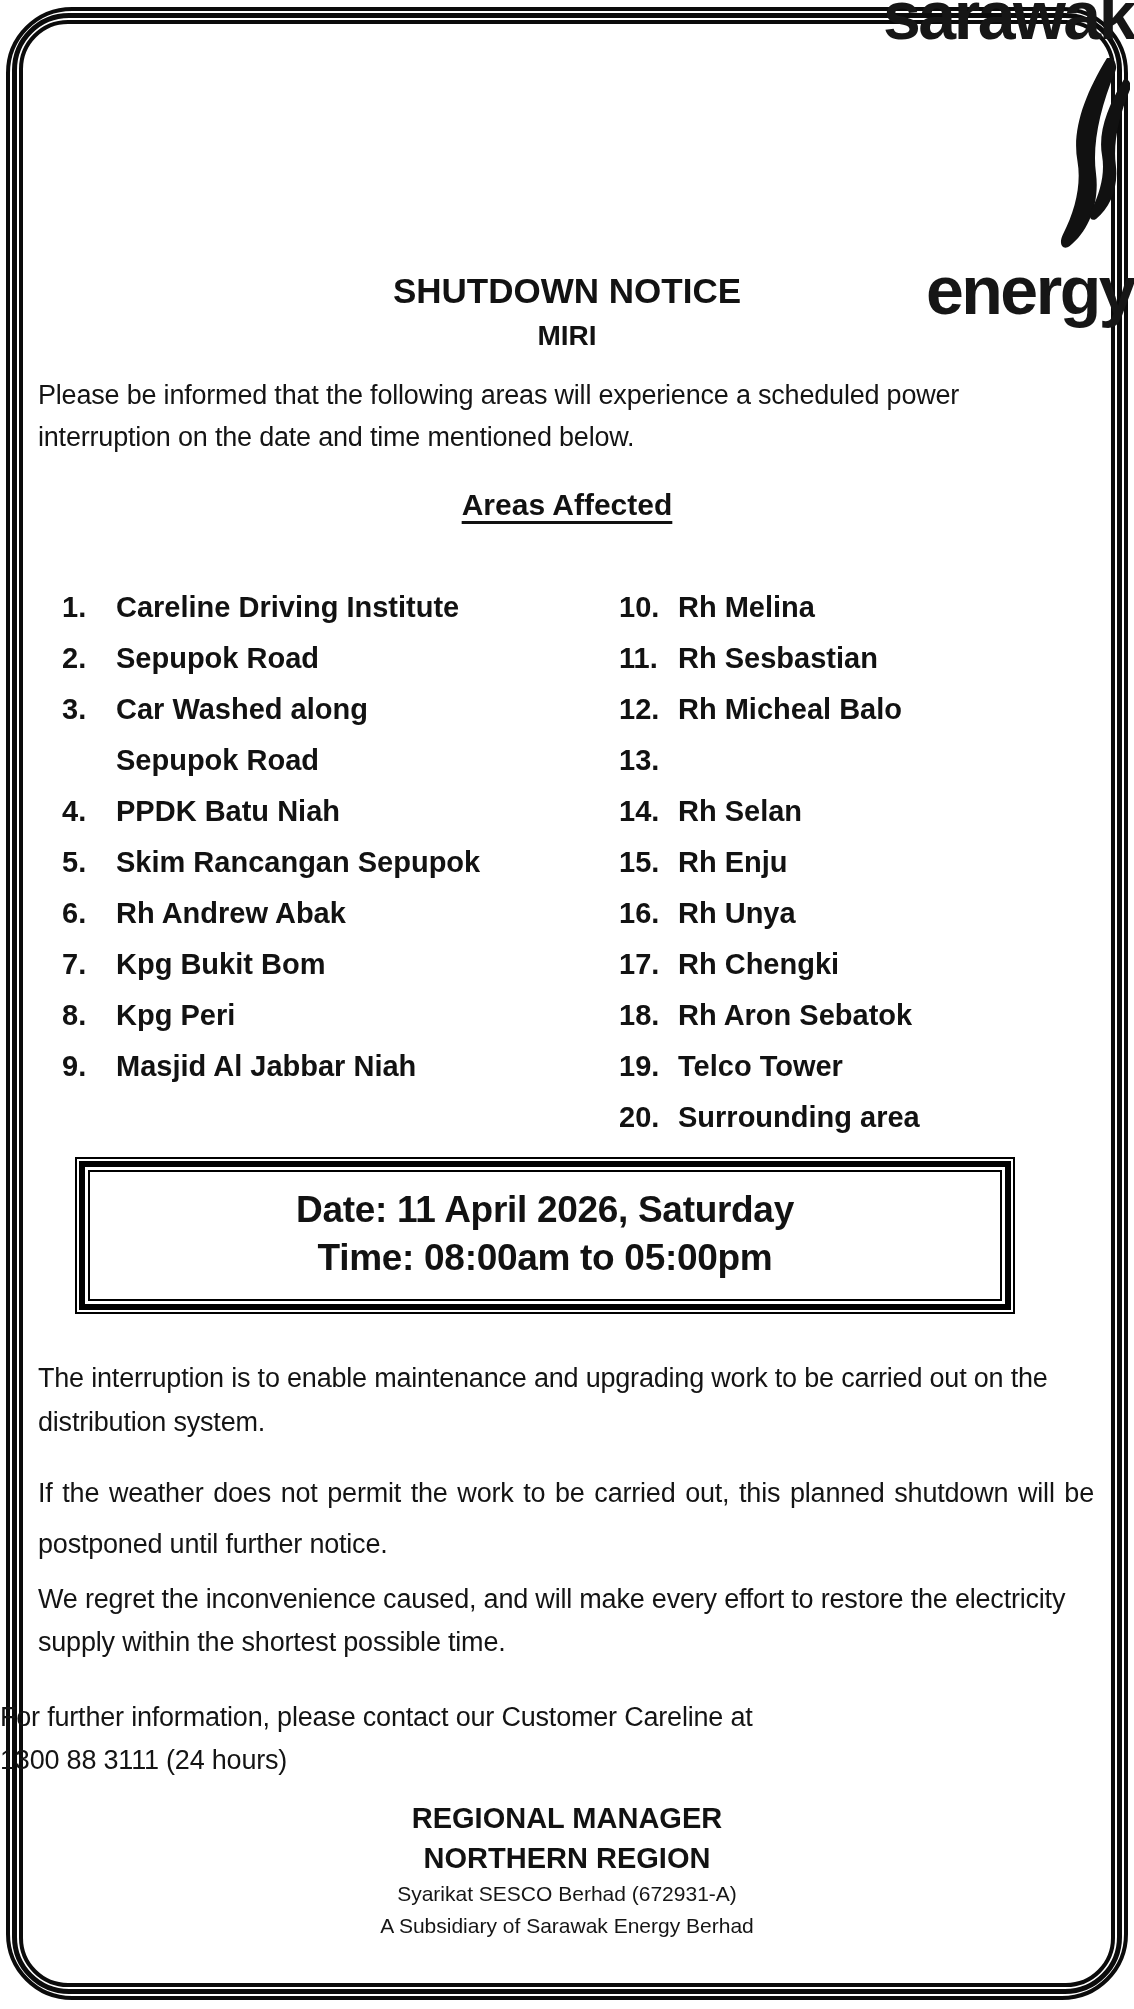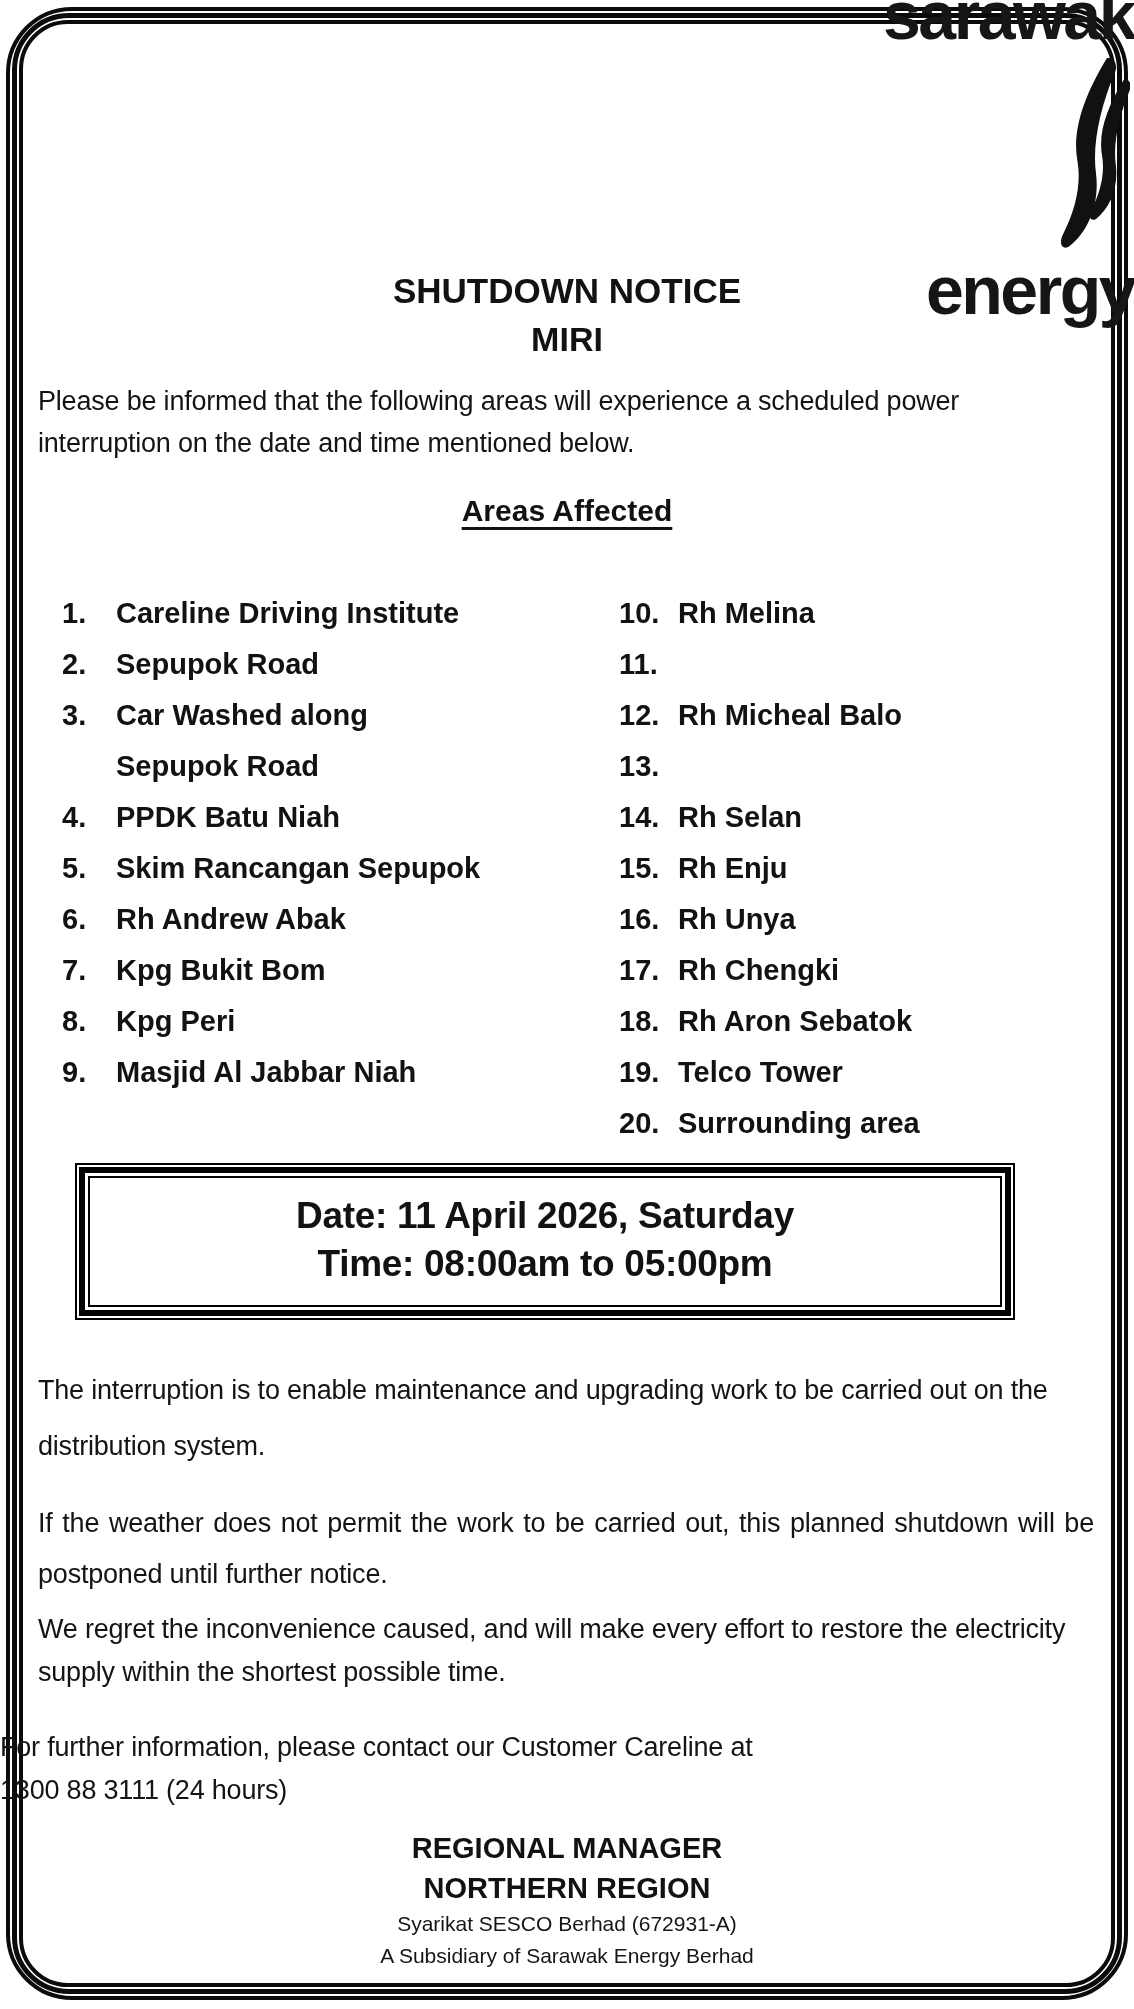--- a/index.html
+++ b/index.html
@@ -18,21 +18,21 @@
 
   
   .logo-row {margin-top:58px; height:205px; display:flex; justify-content:center;
              align-items:flex-end;flex-direction:column;}
   .logo-word {font-size:68px; font-weight:600; letter-spacing:-2.5px; line-height:0.82;
               padding-bottom:14px; color:#161616;}
   .flame {height:205px; width:70px; flex:none; margin:0 4px;}
 
   
   .title {margin-top:10px; text-align:center; font-size:35px; font-weight:700; line-height:1;}
-  .subtitle {margin-top:14px; text-align:center; font-size:34px; font-weight:700; line-height:1;}
+  .subtitle {margin-top:14px; text-align:center; font-size:28px; font-weight:700; line-height:1;}
 
   
   .body {margin:0 38px; font-size:27px; letter-spacing:-0.2px; color:#141414;}
   .intro {margin-top:24px; line-height:42px;}
 
   .areas-heading {margin-top:30px; text-align:center; font-size:30px; font-weight:700;
                   text-decoration:underline; text-underline-offset:6px;
                   text-decoration-thickness:2.5px;}
 
   
@@ -43,21 +43,21 @@
   .col-left .num {width:54px; flex:none;}
   .col-right .num {width:59px; flex:none;}
   .txt {white-space:pre-line;}
 
   
   .datebox-outer {margin:14px 119px 0 75px; border:2px solid #000; padding:2px;}
   .datebox-mid {border:6px solid #000; padding:3px;}
   .datebox-inner {border:2px solid #000; padding:14px 6px 17px; text-align:center;}
   .date-line {font-size:37px; font-weight:700; line-height:48px; letter-spacing:-0.3px;}
 
-  .para1 {margin-top:42px; line-height:56px;}
+  .para1 {margin-top:42px; line-height:44px;}
   .para2 {margin-top:24px; margin-right:40px; line-height:51px; text-align:justify;}
   .para3 {margin-top:8px; line-height:43px;}
 
   .careline {margin-top:32px; text-align:left; font-size:27px; letter-spacing:-0.2px;
              line-height:43px; color:#141414;}
 
   .signature {margin-top:16px; text-align:center;}
   .sig-bold {font-size:29px; font-weight:700; line-height:40px;}
   .sig-reg {font-size:21px; line-height:32px; color:#151515;}
 </style>
@@ -130,20 +130,21 @@
             <span class="txt">Masjid Al Jabbar Niah</span>
           </div>
       </div>
       <div class="col-right">
         <div class="row">
             <span class="num">10.</span>
             <span class="txt">Rh Melina</span>
           </div>
         <div class="row">
             <span class="num">11.</span>
+            <span class="txt">Rh Sesbastian</span>
           </div>
         <div class="row">
             <span class="num">12.</span>
             <span class="txt">Rh Micheal Balo</span>
           </div>
         <div class="row">
             <span class="num">13.</span>
           </div>
         <div class="row">
             <span class="num">14.</span>

